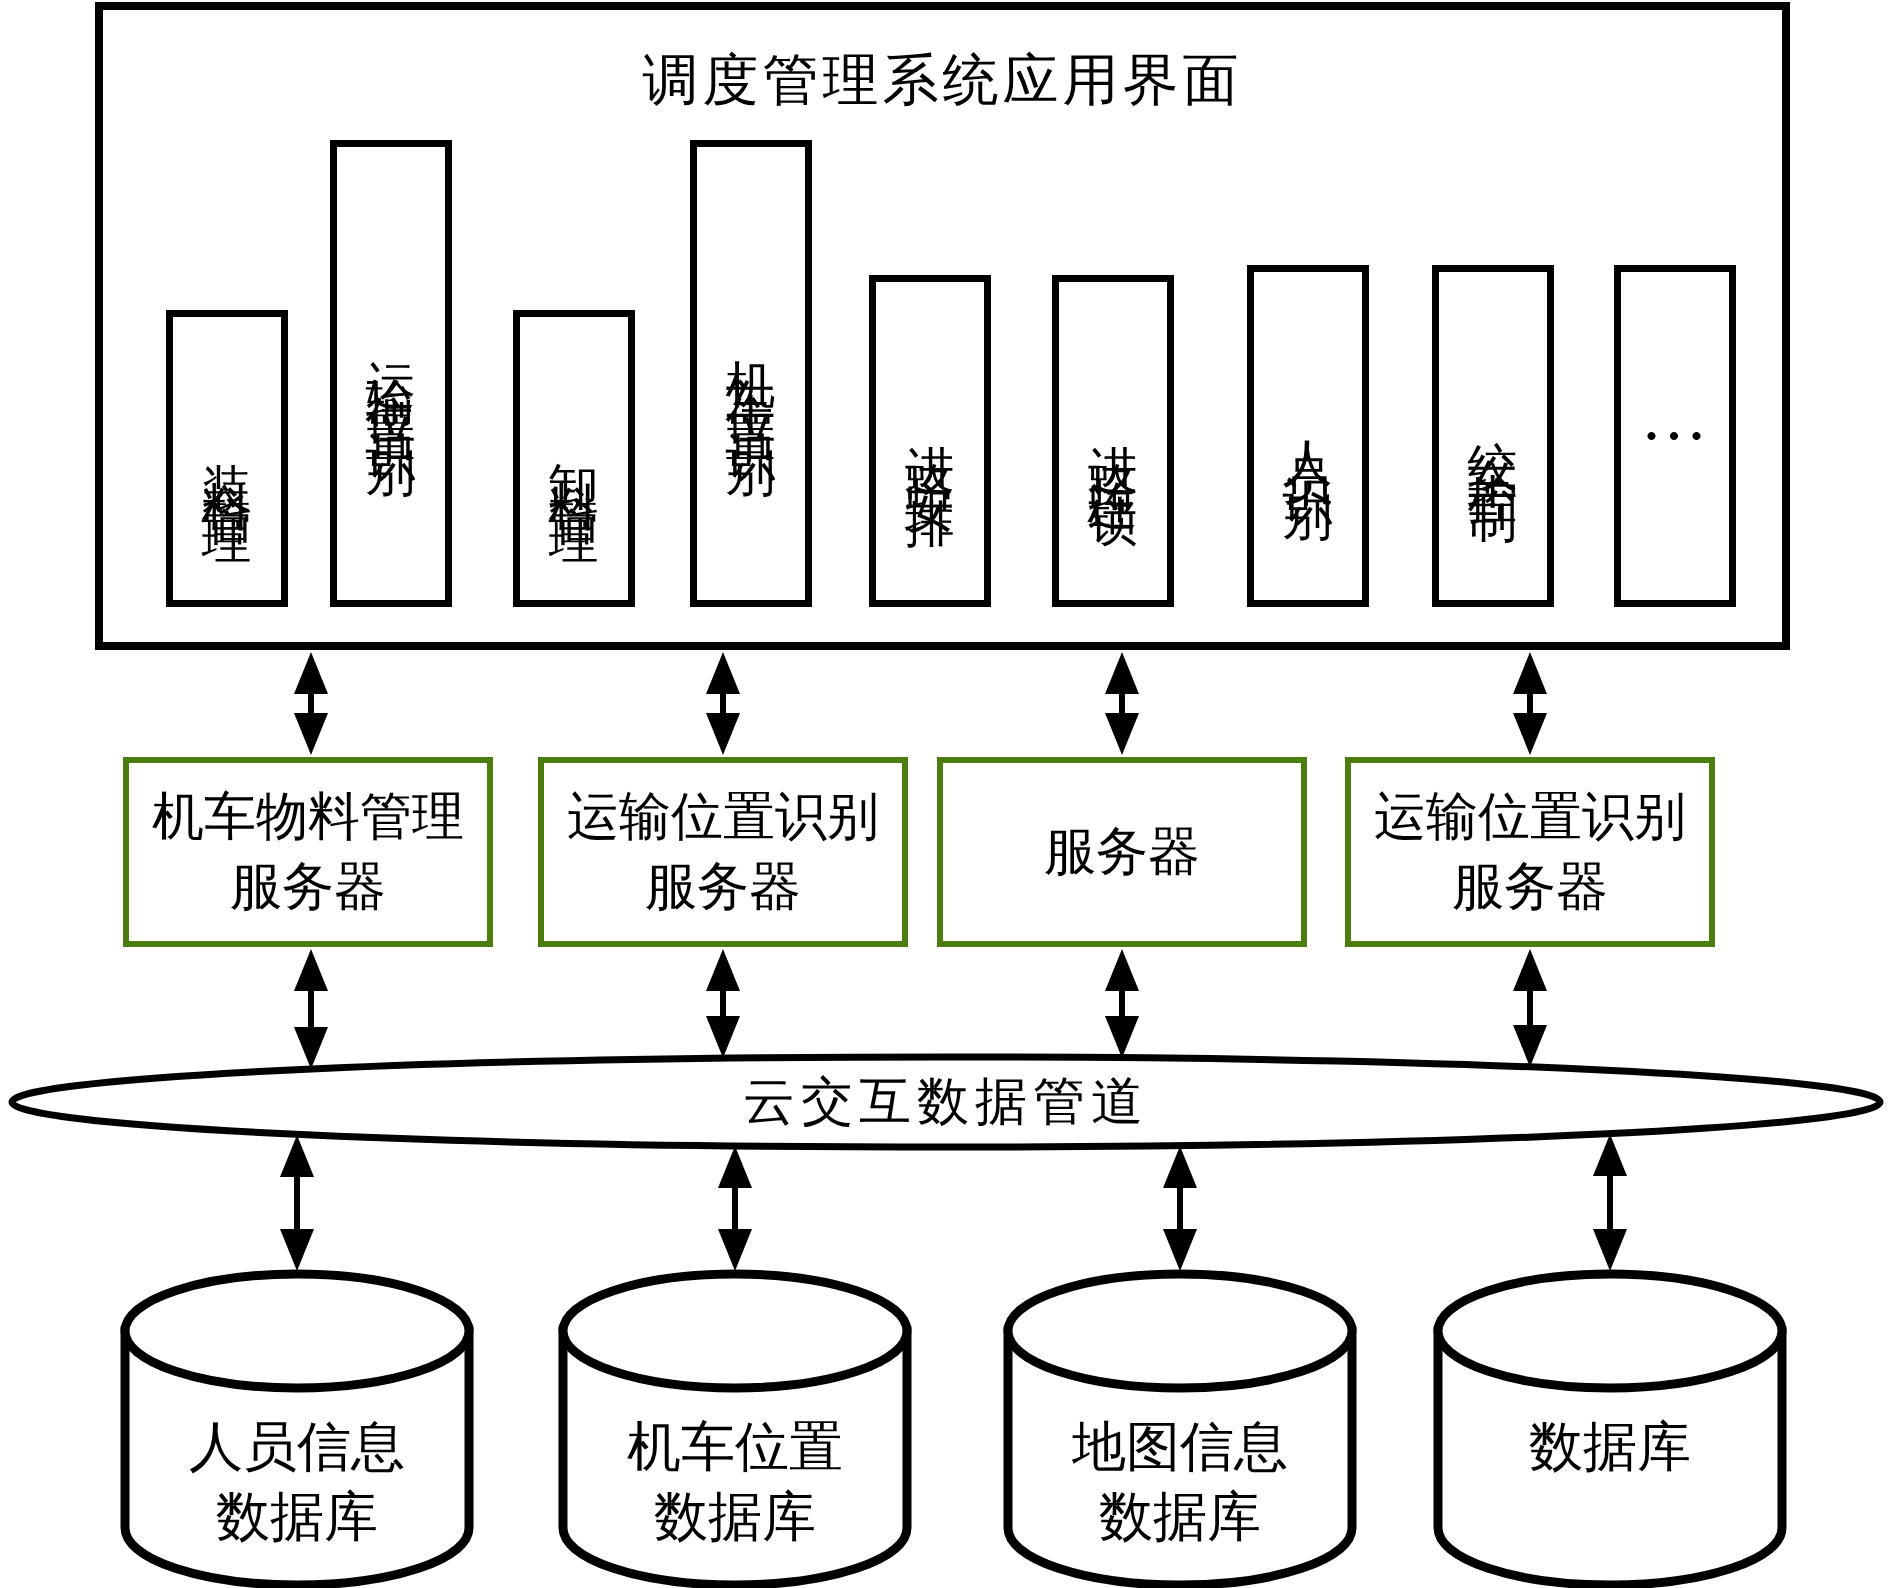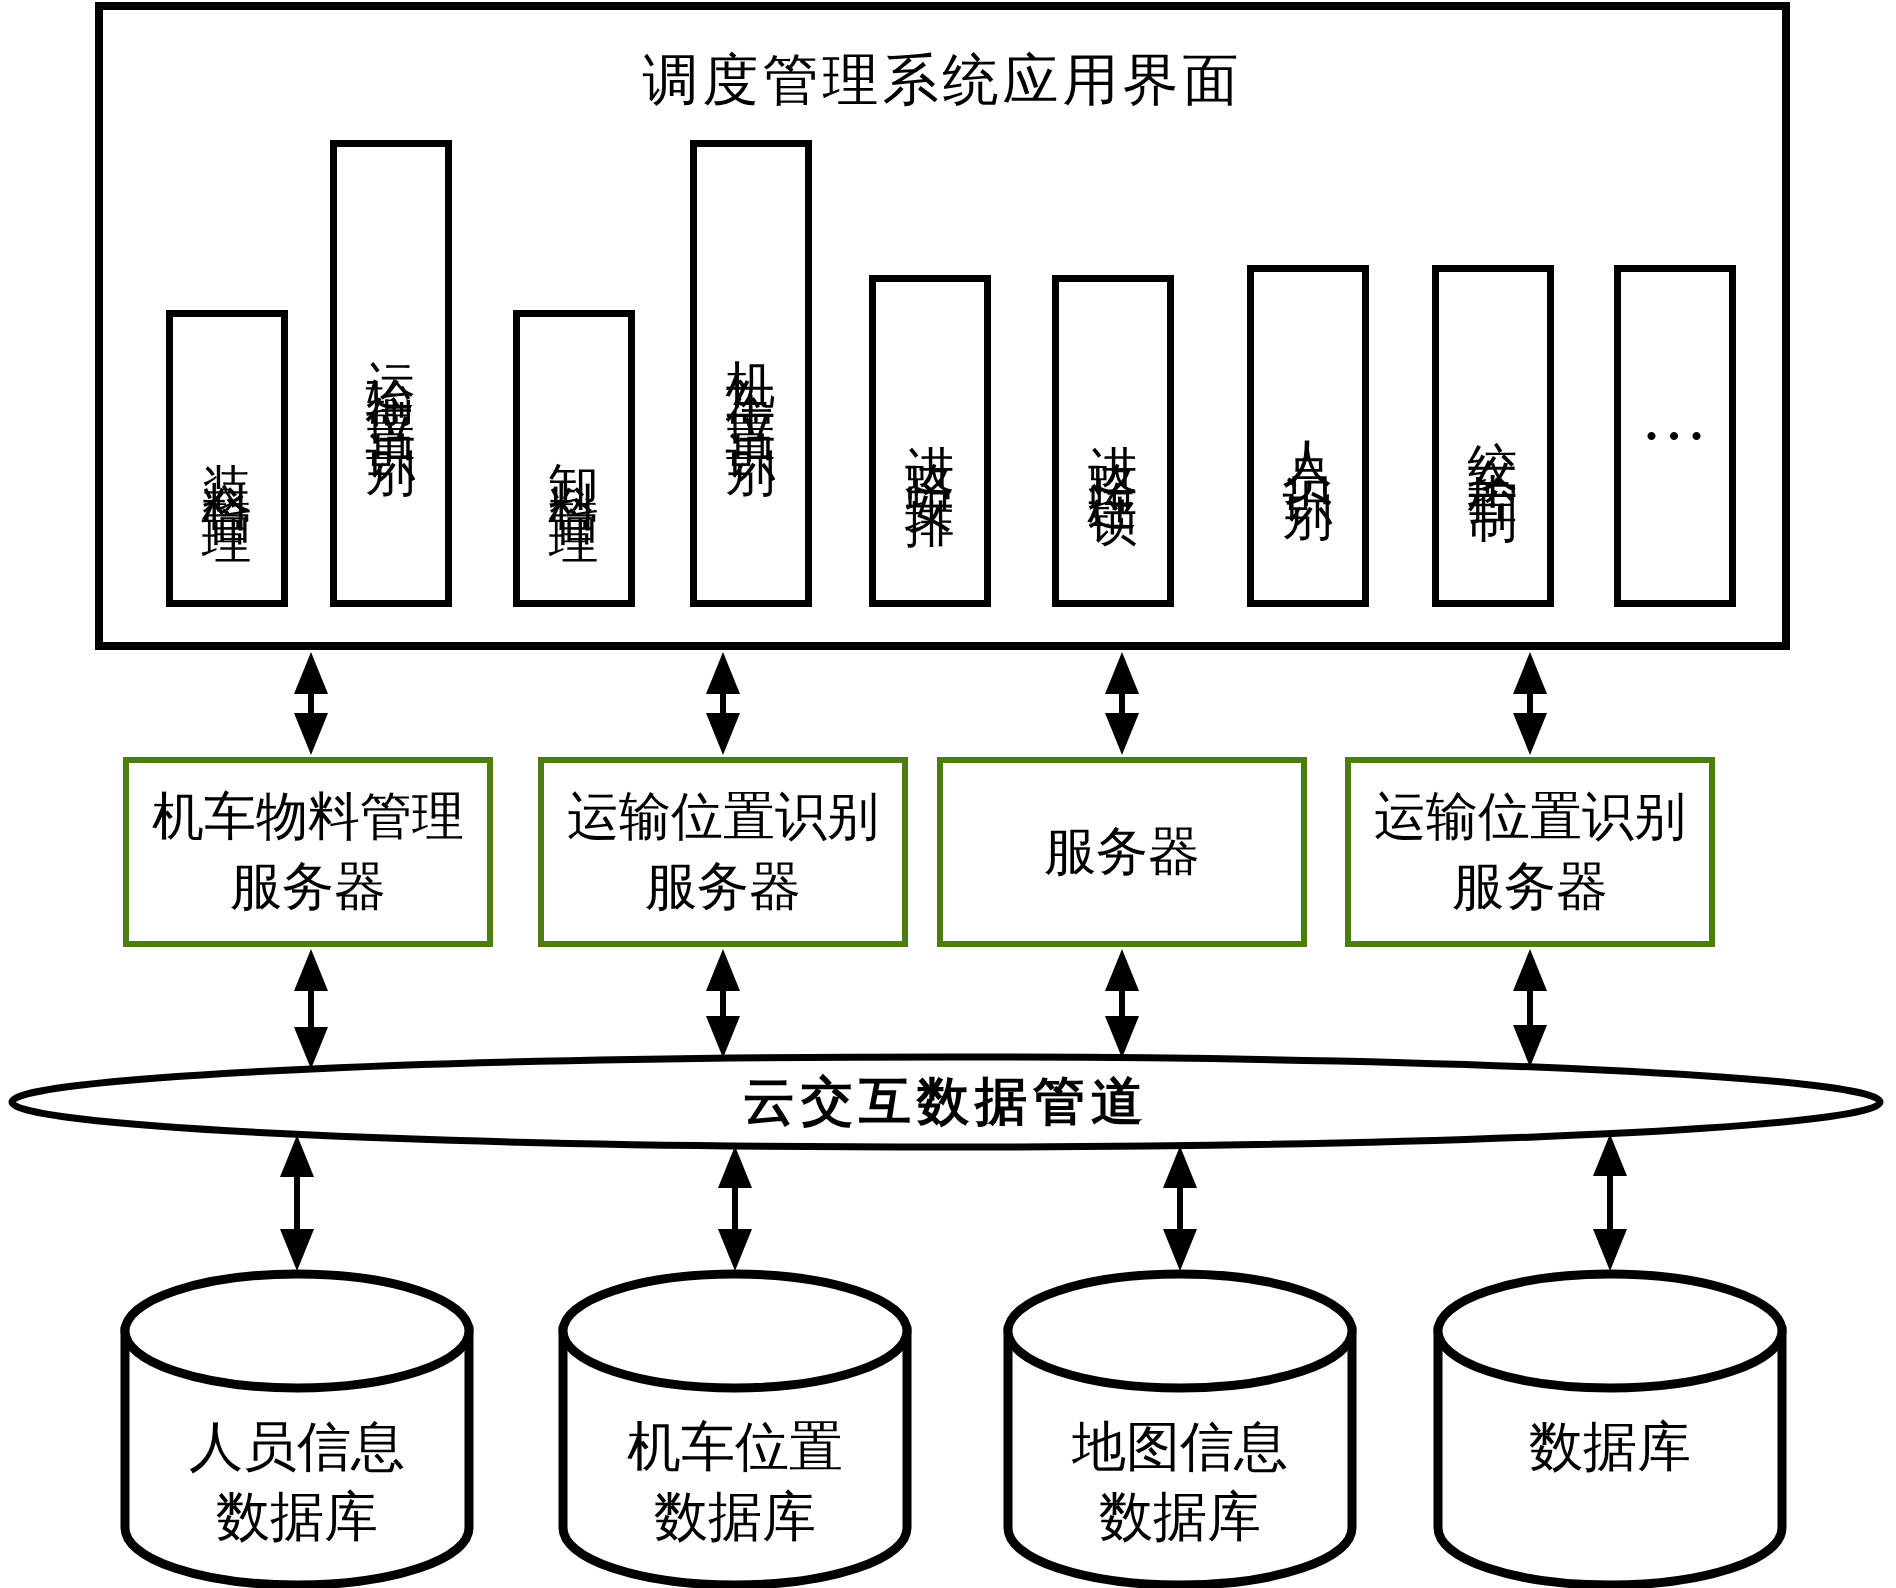--- a/index.html
+++ b/index.html
@@ -28,21 +28,21 @@
   }
   .dots{font-size:30px;letter-spacing:12px;font-weight:bold;padding-left:10px;}
   .server{
     position:absolute;top:757px;width:370px;height:190px;
     border:6px solid #4d7c0f;box-sizing:border-box;background:#fff;
     display:flex;flex-direction:column;align-items:center;justify-content:center;
     font-size:52px;line-height:70px;text-align:center;white-space:nowrap;
   }
   .pipelabel{
     position:absolute;left:546px;top:1069px;width:800px;text-align:center;
-    font-size:52px;line-height:66px;letter-spacing:6px;white-space:nowrap;font-weight:bold;
+    font-size:52px;line-height:66px;letter-spacing:6px;white-space:nowrap;
   }
   .dblabel{
     position:absolute;top:1412px;width:344px;text-align:center;
     font-size:54px;line-height:70px;white-space:nowrap;
   }
   .shape{fill:#ffffff;stroke:#000000;}
   .arrowline{stroke:#000000;stroke-width:6;}
   .arrowhead{fill:#000000;stroke:none;}
 </style>
 </head>

